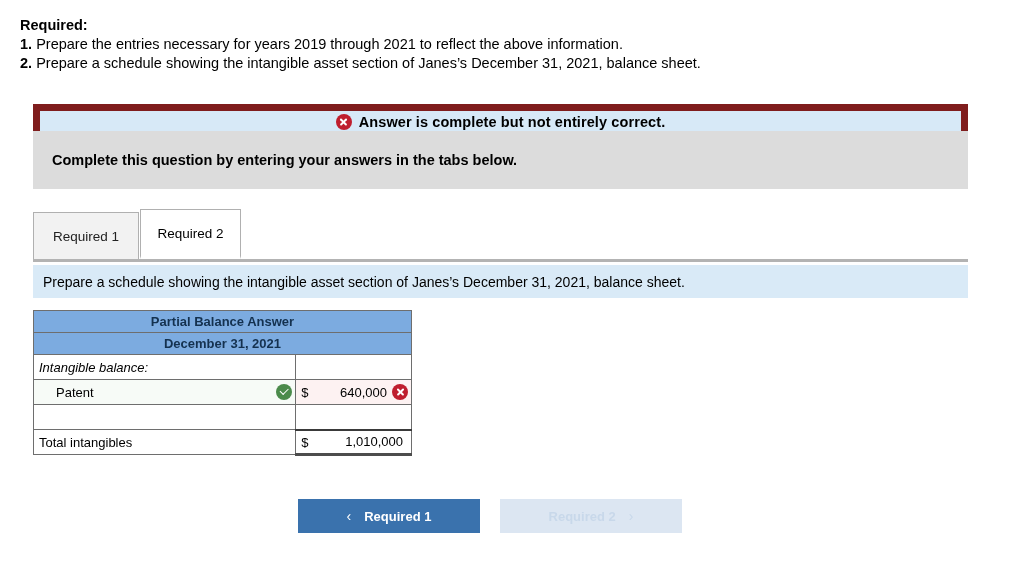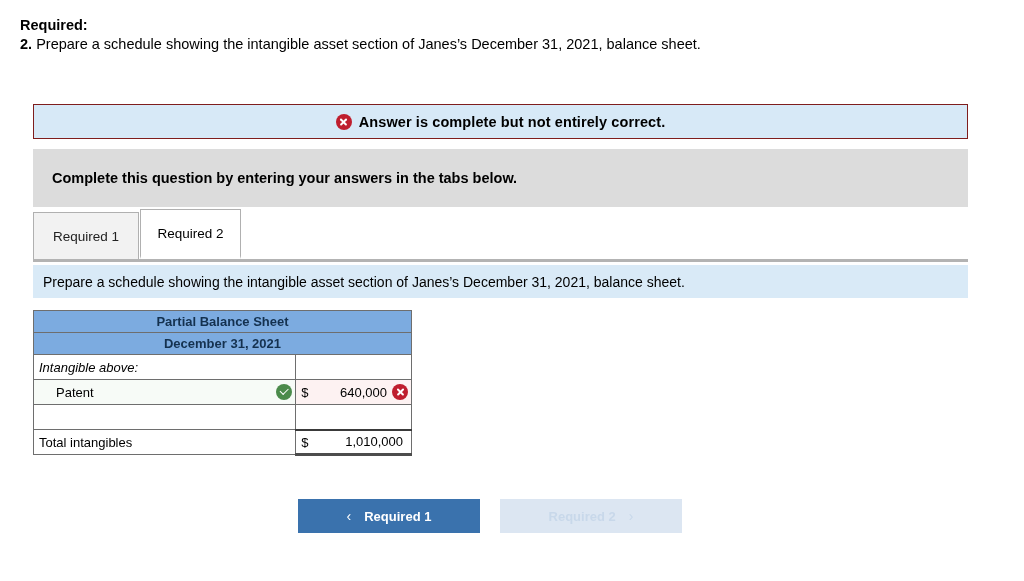--- a/index.html
+++ b/index.html
@@ -28,21 +28,21 @@
   .prompt .item .num { font-weight: bold; }
 
   
   .alert-banner {
     position: absolute;
     left: 33px;
     top: 104px;
     width: 935px;
     height: 35px;
     background: #d7e9f7;
-    border: 1px solid #7f1d1d;
+    border: 7px solid #7f1d1d;
     display: flex;
     align-items: center;
     justify-content: center;
   }
   .alert-text {
     font-size: 14.5px;
     font-weight: bold;
     letter-spacing: 0.1px;
   }
   .err-icon {
@@ -65,21 +65,21 @@
     background: #ffffff;
     border-radius: 1px;
   }
   .err-icon::before { transform: rotate(45deg); }
   .err-icon::after  { transform: rotate(-45deg); }
 
   
   .gray-band {
     position: absolute;
     left: 33px;
-    top: 149px;
+    top: 131px;
     width: 935px;
     height: 58px;
     background: #dcdcdc;
     display: flex;
     align-items: center;
   }
   .gray-band .txt {
     margin-left: 19px;
     font-size: 14.5px;
     font-weight: bold;
@@ -258,20 +258,24 @@
     cursor: default;
   }
   .chev { font-size: 14px; font-weight: normal; line-height: 1; }
 </style>
 </head>
 <body>
 
 <div class="prompt">
   <div class="title">Required:</div>
   <div class="item">
+    <span class="num">1.</span>
+    <span>Prepare the entries necessary for years 2019 through 2021 to reflect the above information.</span>
+  </div>
+  <div class="item">
     <span class="num">2.</span>
     <span>Prepare a schedule showing the intangible asset section of Janes’s December 31, 2021, balance sheet.</span>
   </div>
 </div>
 
 <div class="alert-banner">
   <div class="alert-text">
     <span class="err-icon"></span><span>Answer is complete but not entirely correct.</span>
   </div>
 </div>
@@ -289,28 +293,28 @@
   </div>
 </div>
 
 <div class="subinstruction">
   <div class="txt">Prepare a schedule showing the intangible asset section of Janes’s December 31, 2021, balance sheet.</div>
 </div>
 
 <table class="sheet">
   <tbody>
       <tr>
-    <td class="hdr col-label" colspan="2">Partial Balance Sheet</td>
+    <td class="hdr col-label" colspan="2">Partial Balance Answer</td>
   </tr>
   <tr>
     <td class="hdr" colspan="2">December 31, 2021</td>
   </tr>
 
   <tr>
-    <td class="col-label label-cell lbl-italic">Intangible above:</td>
+    <td class="col-label label-cell lbl-italic">Intangible balance:</td>
     <td class="col-amt amt-cell"></td>
   </tr>
 
   <tr>
     <td class="col-label label-cell lbl-indent tint-ok">
       <span>Patent</span>
       <span class="badge ok"></span>
     </td>
     <td class="col-amt amt-cell tint-bad">
       <span class="dollar">$</span><span>640,000</span>

